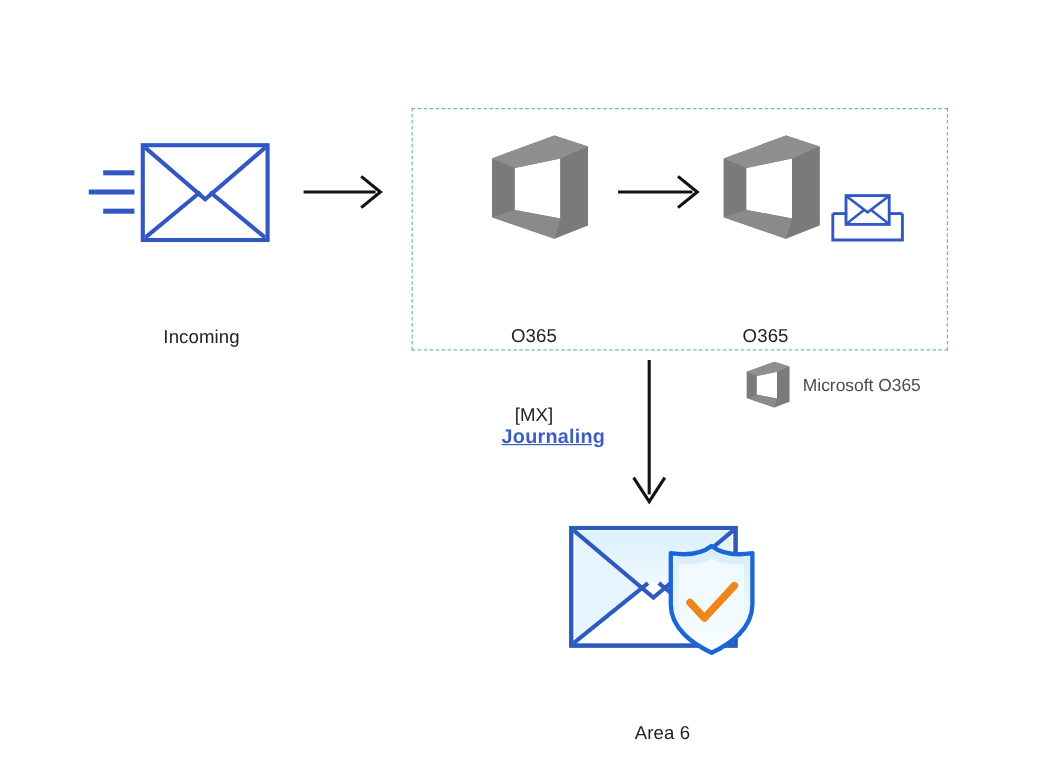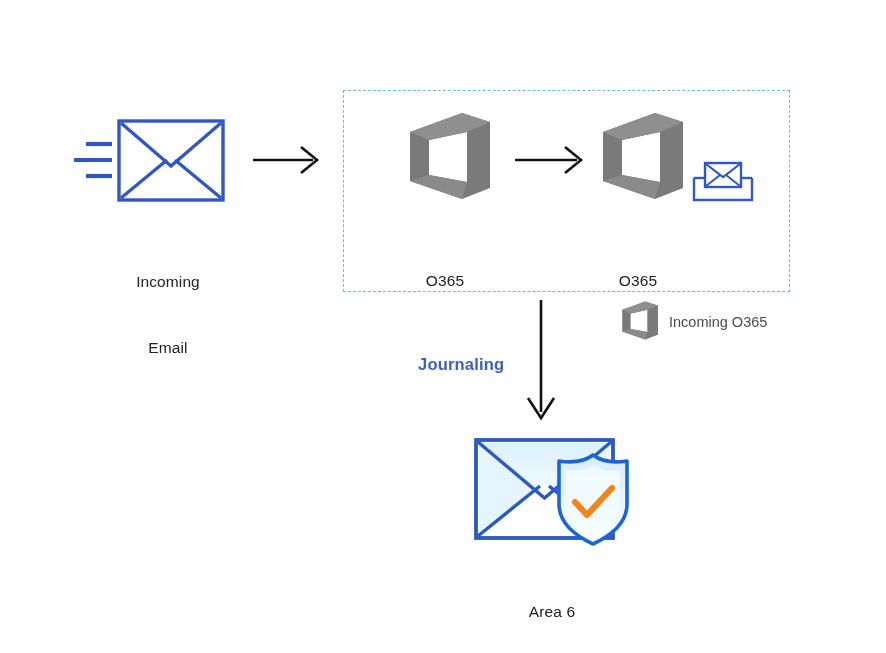--- a/index.html
+++ b/index.html
@@ -91,21 +91,20 @@
         <rect x="49" y="6" width="104" height="79" fill="#ffffff" stroke="#3157c4" stroke-width="3.4"></rect>
         <path d="M 51 8 L 101 51 L 151 8" fill="none" stroke="#3157c4" stroke-width="3.4" stroke-linejoin="miter"></path>
         <path d="M 51 83 L 97 45" fill="none" stroke="#3157c4" stroke-width="3.4"></path>
         <path d="M 151 83 L 105 45" fill="none" stroke="#3157c4" stroke-width="3.4"></path>
       </g>
     </svg>
   </div>
 
   <div class="label" style="left:88px; top:227px; width:160px;">
     <span class="label-line">Incoming</span>
-    <span class="label-line">Email</span>
   </div>
 
   <div class="abs" style="left:253px; top:145px;">
     <svg width="70" height="30" viewBox="0 0 70 30">
       <g stroke="#121212" stroke-width="2.6" fill="none" stroke-linecap="butt">
         <line x1="0" y1="15" x2="60" y2="15"></line>
         <polyline points="48,2 64,15 48,28" stroke-linejoin="miter"></polyline>
       </g>
     </svg>
   </div>
@@ -123,20 +122,21 @@
 
         <path d="M 5 71 L 24 65 L 62 72 L 57 89 Z" fill="#8a8a8a"></path>
 
         <path d="M 5 22 L 57 3 L 85 12 L 62 22 L 24 30 Z" fill="#8f8f8f"></path>
       </g>
     </svg>
   </div>
 
   <div class="label" style="left:380px; top:226px; width:130px;">
     <span class="label-line">O365</span>
+    <span class="label-line">[MX]</span>
   </div>
 
   <div class="abs" style="left:515px; top:145px;">
     <svg width="75" height="30" viewBox="0 0 75 30">
       <g stroke="#121212" stroke-width="2.6" fill="none" stroke-linecap="butt">
         <line x1="0" y1="15" x2="62" y2="15"></line>
         <polyline points="50,2 66,15 50,28" stroke-linejoin="miter"></polyline>
       </g>
     </svg>
   </div>
@@ -176,32 +176,32 @@
     <svg width="40" height="41" viewBox="0 0 90 92">
       <g>
         <path d="M 5 22 L 57 3 L 85 12 L 85 78 L 57 89 L 5 71 Z" fill="#7a7a7a"></path>
         <path d="M 24 30 L 62 22 L 62 72 L 24 65 Z" fill="#ffffff"></path>
         <path d="M 62 22 L 85 12 L 85 78 L 62 72 Z" fill="#7a7a7a"></path>
         <path d="M 5 71 L 24 65 L 62 72 L 57 89 Z" fill="#8a8a8a"></path>
         <path d="M 5 22 L 57 3 L 85 12 L 62 22 L 24 30 Z" fill="#8f8f8f"></path>
       </g>
     </svg>
   </div>
-  <div class="legend-label" style="left:669px; top:314px;">Incoming O365</div>
+  <div class="legend-label" style="left:669px; top:314px;">Microsoft O365</div>
 
   <div class="abs" style="left:525px; top:300px;">
     <svg width="36" height="125" viewBox="0 0 36 125">
       <g stroke="#121212" stroke-width="2.6" fill="none" stroke-linecap="butt">
         <line x1="16" y1="0" x2="16" y2="112"></line>
         <polyline points="3,98 16,118 29,98" stroke-linejoin="miter"></polyline>
       </g>
     </svg>
   </div>
 
-  <div class="journaling-label" style="left:418px; top:355px;">Journaling</div>
+  <div class="journaling-label" style="left:418px; top:355px;text-decoration:underline;">Journaling</div>
 
   <div class="abs" style="left:470px; top:432px;">
     <svg width="165" height="115" viewBox="0 0 165 115">
       <defs>
         <linearGradient id="shieldGrad" x1="0" y1="0" x2="0" y2="1">
           <stop offset="0%" stop-color="#d8ecfb"></stop>
           <stop offset="55%" stop-color="#eaf6fe"></stop>
           <stop offset="100%" stop-color="#ffffff"></stop>
         </linearGradient>
         <linearGradient id="flapGrad" x1="0" y1="0" x2="0" y2="1">

